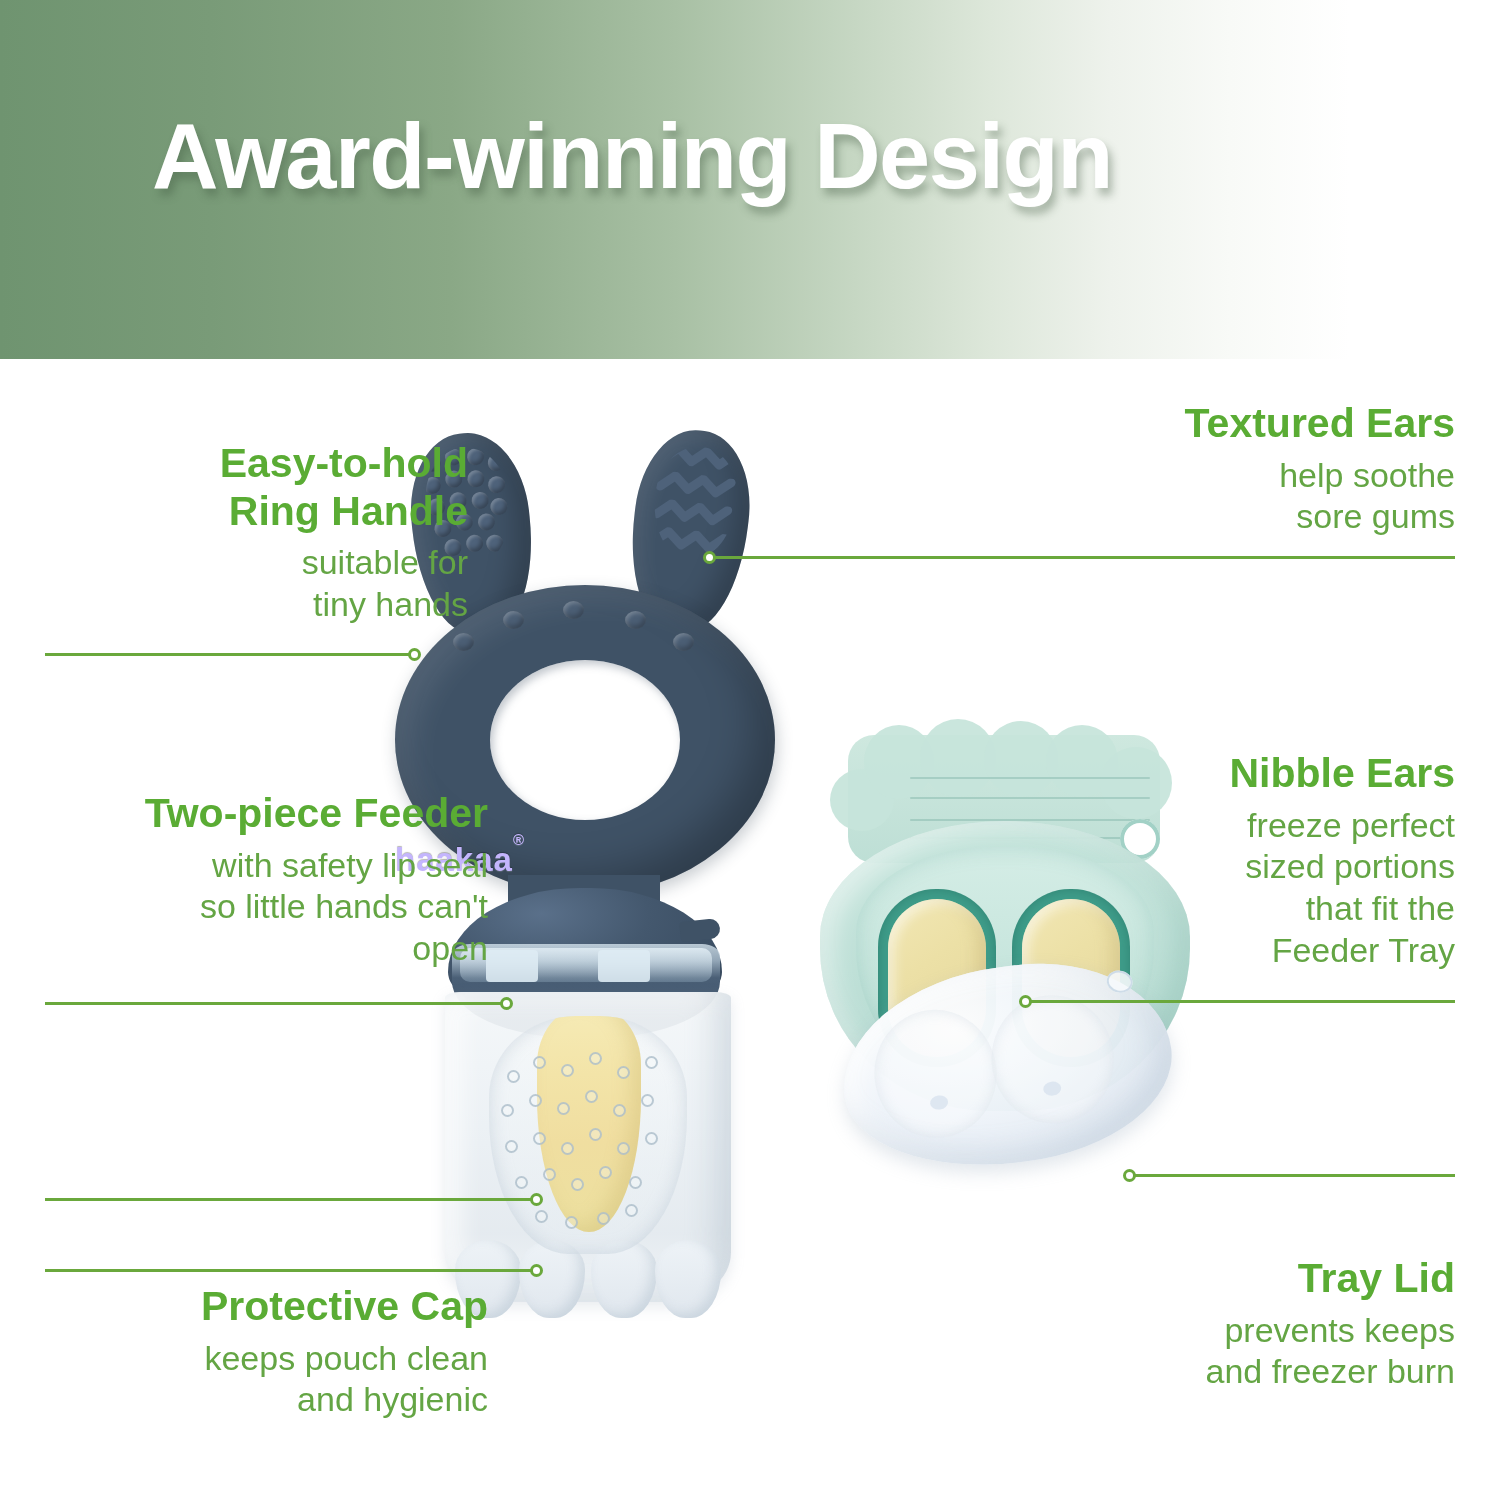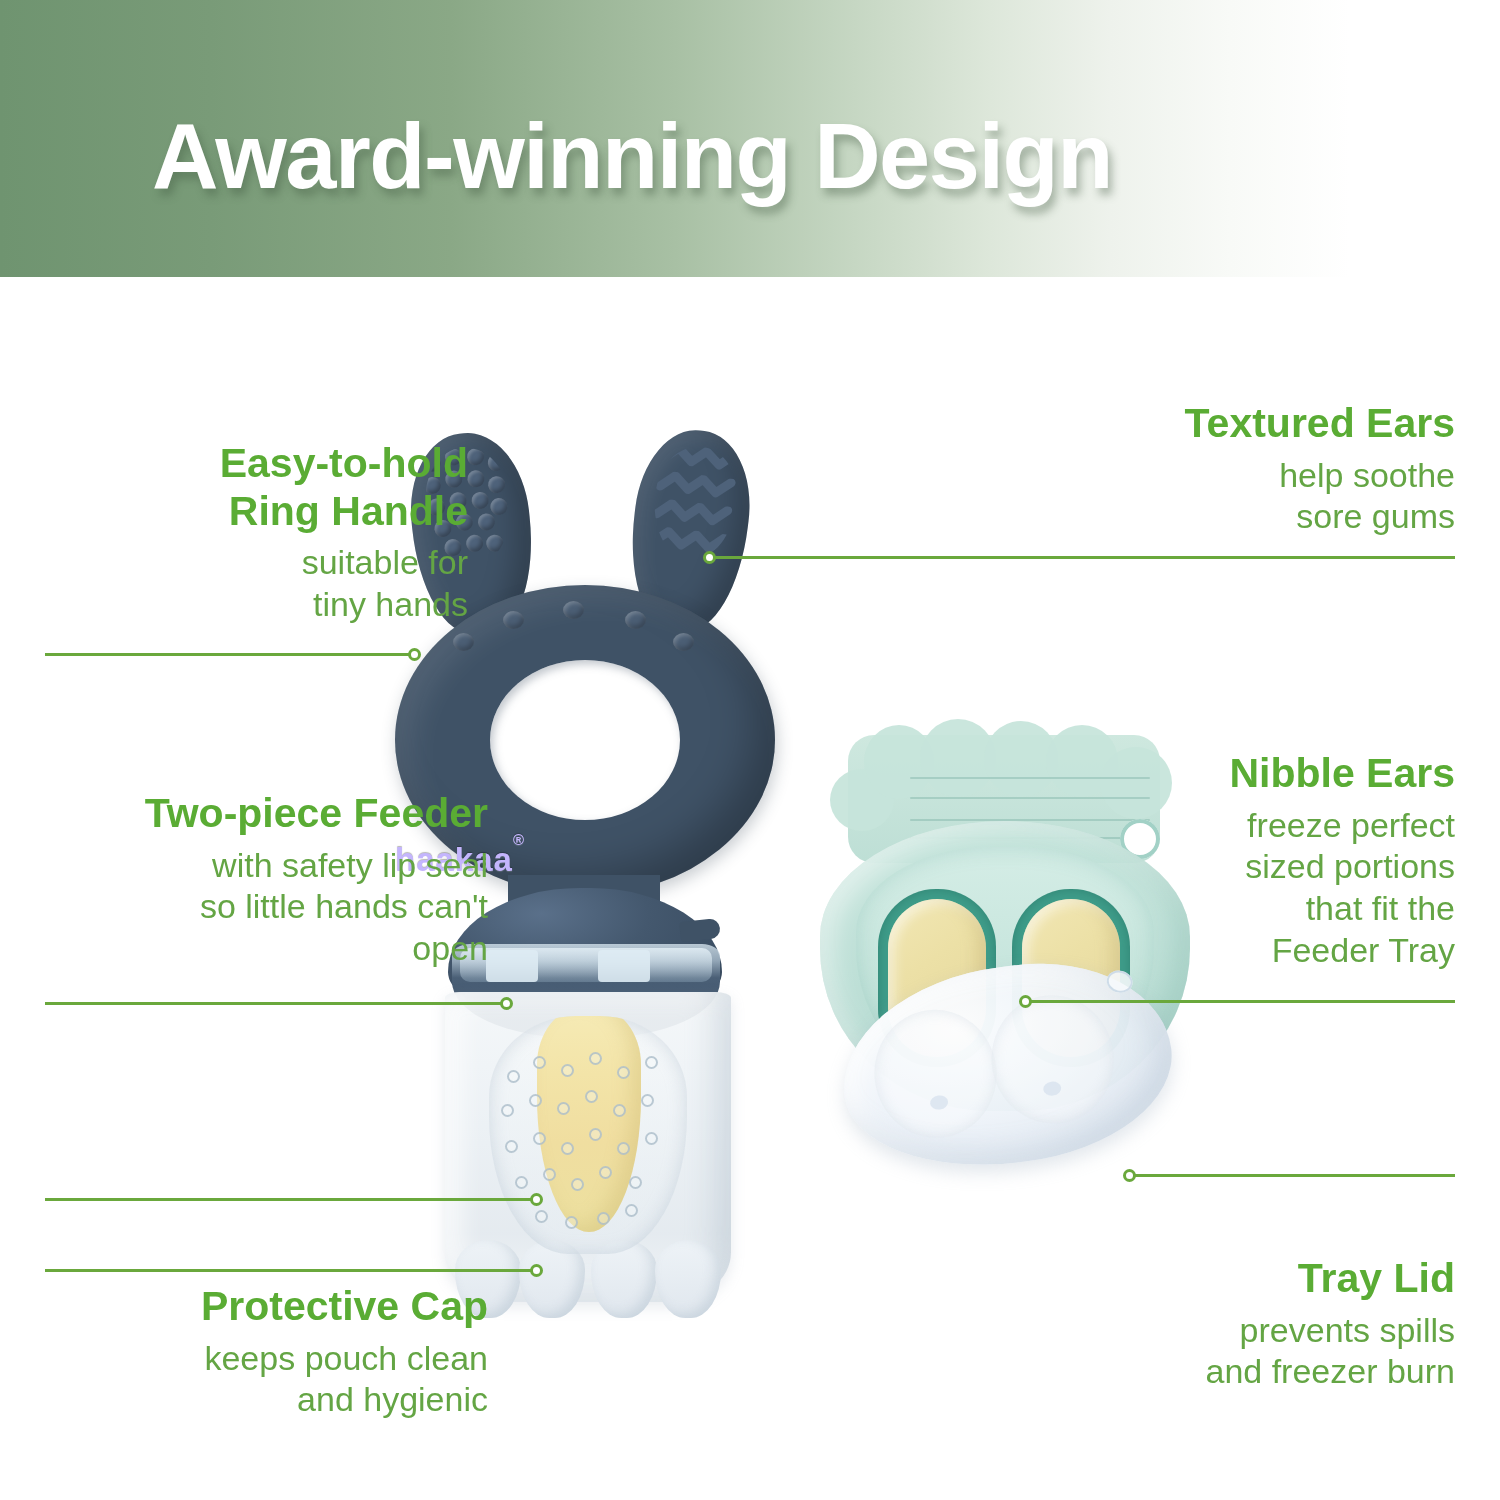--- a/index.html
+++ b/index.html
@@ -14,21 +14,21 @@
     background: #ffffff;
     overflow: hidden;
     font-family: "Liberation Sans", sans-serif;
   }
 
   
   #header-banner {
     position: absolute;
     left: 0; top: 0;
     width: 1500px;
-    height: 277px;
+    height: 359px;
     background: linear-gradient(to right,
         #6f9470 0%,
         #799b78 14%,
         #8aa886 30%,
         #a8c0a4 45%,
         #c6d7c3 57%,
         #dde7da 66%,
         #eef2ec 74%,
         #f8faf7 82%,
         #ffffff 90%,
@@ -607,17 +607,17 @@
   <div class="callout right" style="left:1035px; top:750px; width:420px;">
     <p class="cheading">Nibble Ears</p>
     <p class="cbody">freeze perfect
 sized portions
 that fit the
 Feeder Tray</p>
   </div>
 
   <div class="callout right" style="left:1035px; top:1255px; width:420px;">
     <p class="cheading">Tray Lid</p>
-    <p class="cbody">prevents spills
+    <p class="cbody">prevents keeps
 and freezer burn</p>
   </div>
 
 </div>
 
 </body></html>

